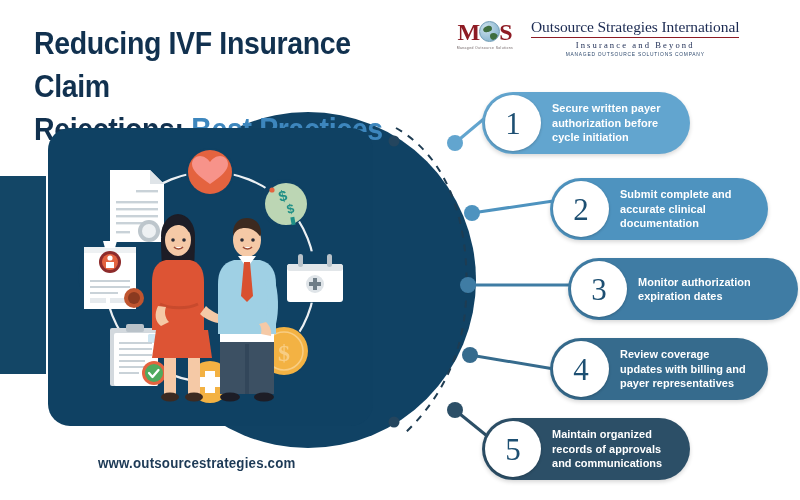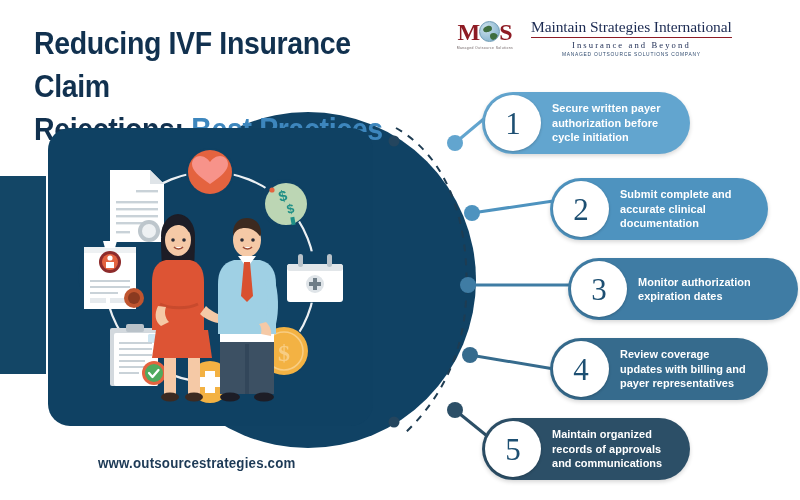--- a/index.html
+++ b/index.html
@@ -233,21 +233,21 @@
   <div class="logo-wrap">
     <div class="logo-mark">
       <div class="logo-mos">
         <span>M</span>
         <span class="logo-globe"></span>
         <span>S</span>
       </div>
       <div class="logo-tag-tiny">Managed Outsource Solutions</div>
     </div>
     <div class="logo-text">
-      <div class="logo-line1">Maintain Strategies International</div>
+      <div class="logo-line1">Outsource Strategies International</div>
       <div class="logo-rule"></div>
       <div class="logo-line2">Insurance and Beyond</div>
       <div class="logo-line3">MANAGED OUTSOURCE SOLUTIONS COMPANY</div>
     </div>
   </div>
 
   <div class="illus-card">
     <svg class="illus-svg" viewBox="0 0 325 298">
 
       <circle cx="162" cy="149" r="105" fill="none" stroke="#ffffff" stroke-width="2.2" opacity="0.92"></circle>

